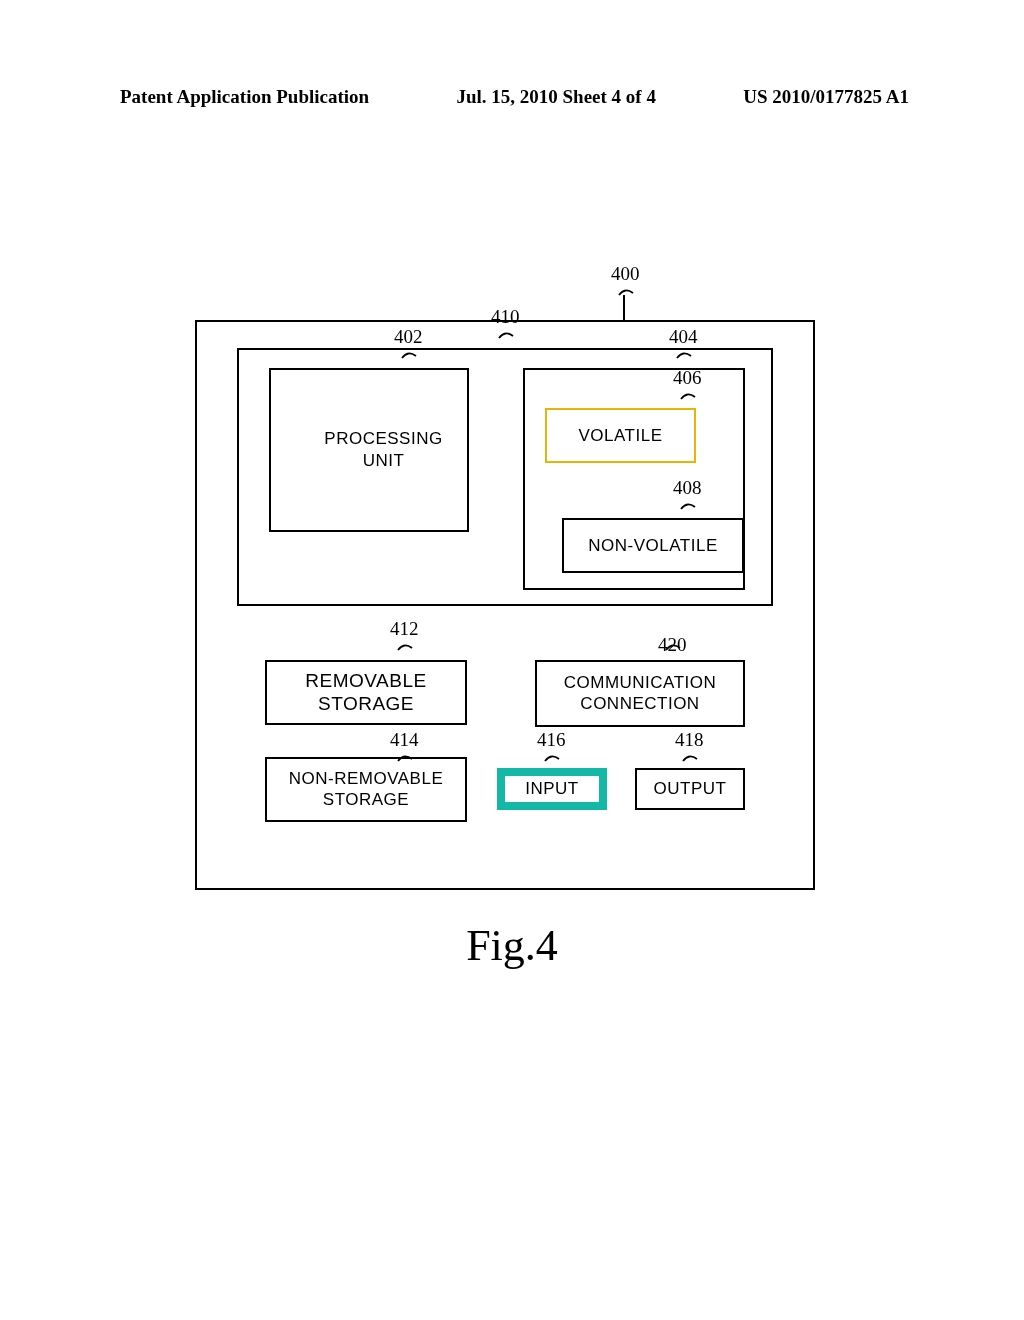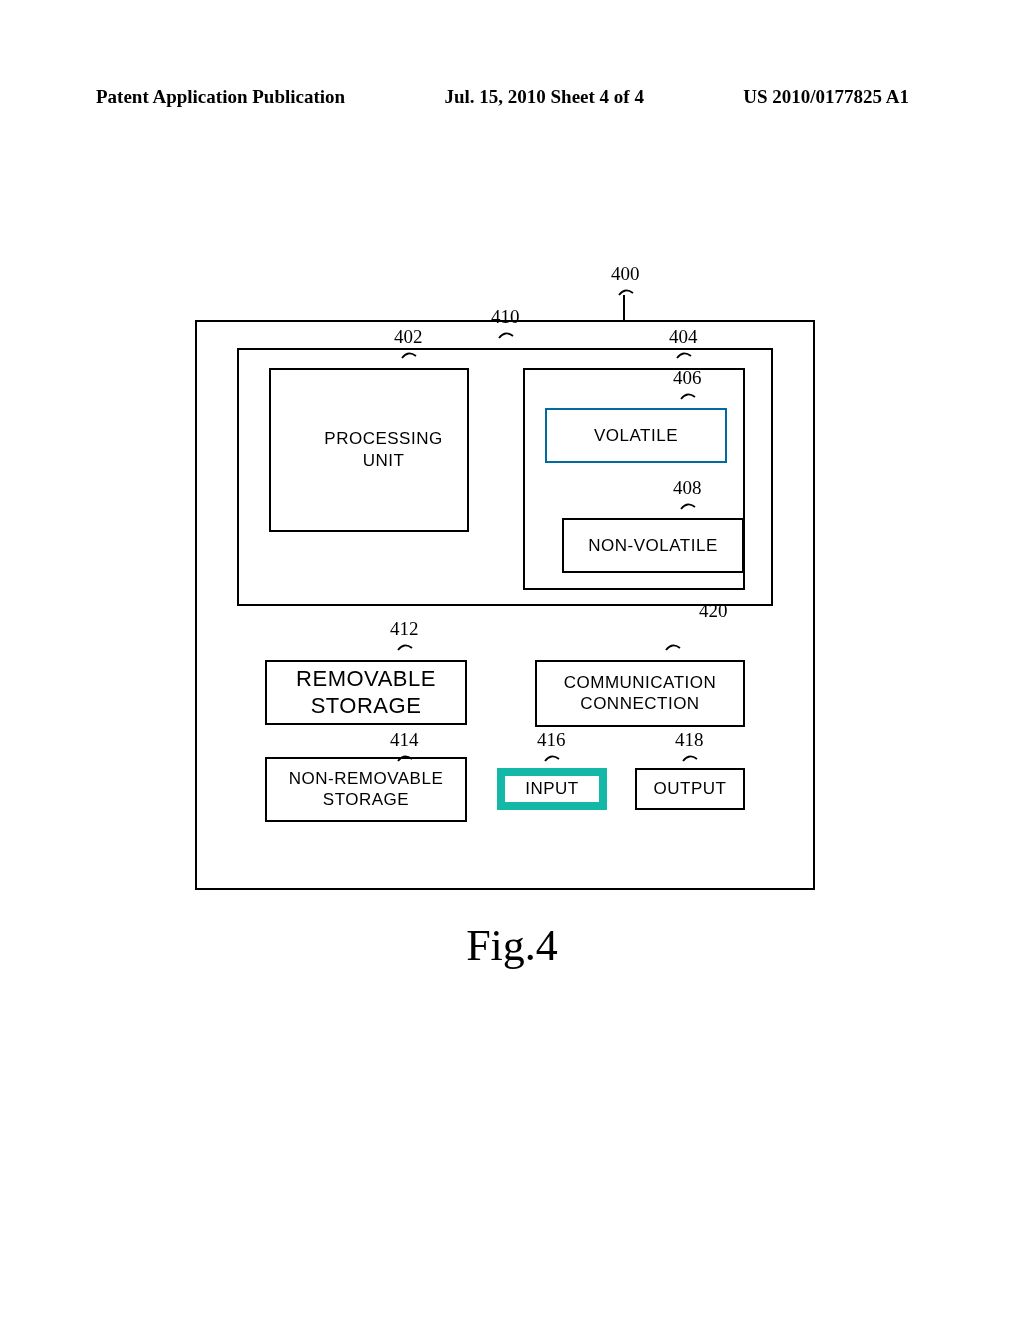--- a/index.html
+++ b/index.html
@@ -14,21 +14,21 @@
       font-family: Arial, Helvetica, sans-serif;
       position: relative;
     }
     .header {
       position: absolute;
       top: 86px;
       left: 0;
       width: 100%;
       display: flex;
       justify-content: space-between;
-      padding: 0 115px 0 96px;
+      padding: 0 115px 0 120px;
       font-size: 19px;
       font-weight: bold;
     }
     .header-left {
       font-family: 'Times New Roman', serif;
     }
     .header-center {
       font-family: 'Times New Roman', serif;
     }
     .header-right {
@@ -78,23 +78,23 @@
       top: 18px;
       left: 284px;
       width: 222px;
       height: 222px;
       border: 2px solid black;
     }
     .volatile {
       position: absolute;
       top: 38px;
       left: 20px;
-      width: 182px;
+      width: 151px;
       height: 55px;
-      border: 2px solid #0369a1;
+      border: 2px solid #eab308;
       display: flex;
       align-items: center;
       justify-content: center;
       font-size: 17px;
       letter-spacing: 0.5px;
     }
     .nonvolatile {
       position: absolute;
       top: 148px;
       left: 20px;
@@ -112,21 +112,21 @@
       position: absolute;
       top: 390px;
       left: 70px;
       width: 202px;
       height: 65px;
       border: 2px solid black;
       display: flex;
       align-items: center;
       justify-content: center;
       text-align: center;
-      font-size: 22px;
+      font-size: 19px;
       letter-spacing: 0.5px;
       line-height: 1.2;
     }
     .nonremovable-storage {
       position: absolute;
       top: 487px;
       left: 70px;
       width: 202px;
       height: 65px;
       border: 2px solid black;
@@ -268,21 +268,21 @@
   <div class="ref-label" style="top:348px; left:195px;">412</div>
   <svg class="ref-tick" style="top:370px; left:201px;">
       <path d="M 2 10 Q 8 2 16 8" stroke="black" stroke-width="1.8" fill="none"></path>
     </svg>
 
   <div class="removable-storage">
     <span style="white-space:pre-line;">REMOVABLE
 STORAGE</span>
   </div>
 
-  <div class="ref-label" style="top:330px; left:463px;margin-left:41px;">420</div>
+  <div class="ref-label" style="top:364px; left:463px;">420</div>
   <svg class="ref-tick" style="top:370px; left:469px;">
       <path d="M 2 10 Q 8 2 16 8" stroke="black" stroke-width="1.8" fill="none"></path>
     </svg>
 
   <div class="comm-connection">
     <span style="white-space:pre-line;">COMMUNICATION
 CONNECTION</span>
   </div>
 
   <div class="ref-label" style="top:459px; left:195px;">414</div>

